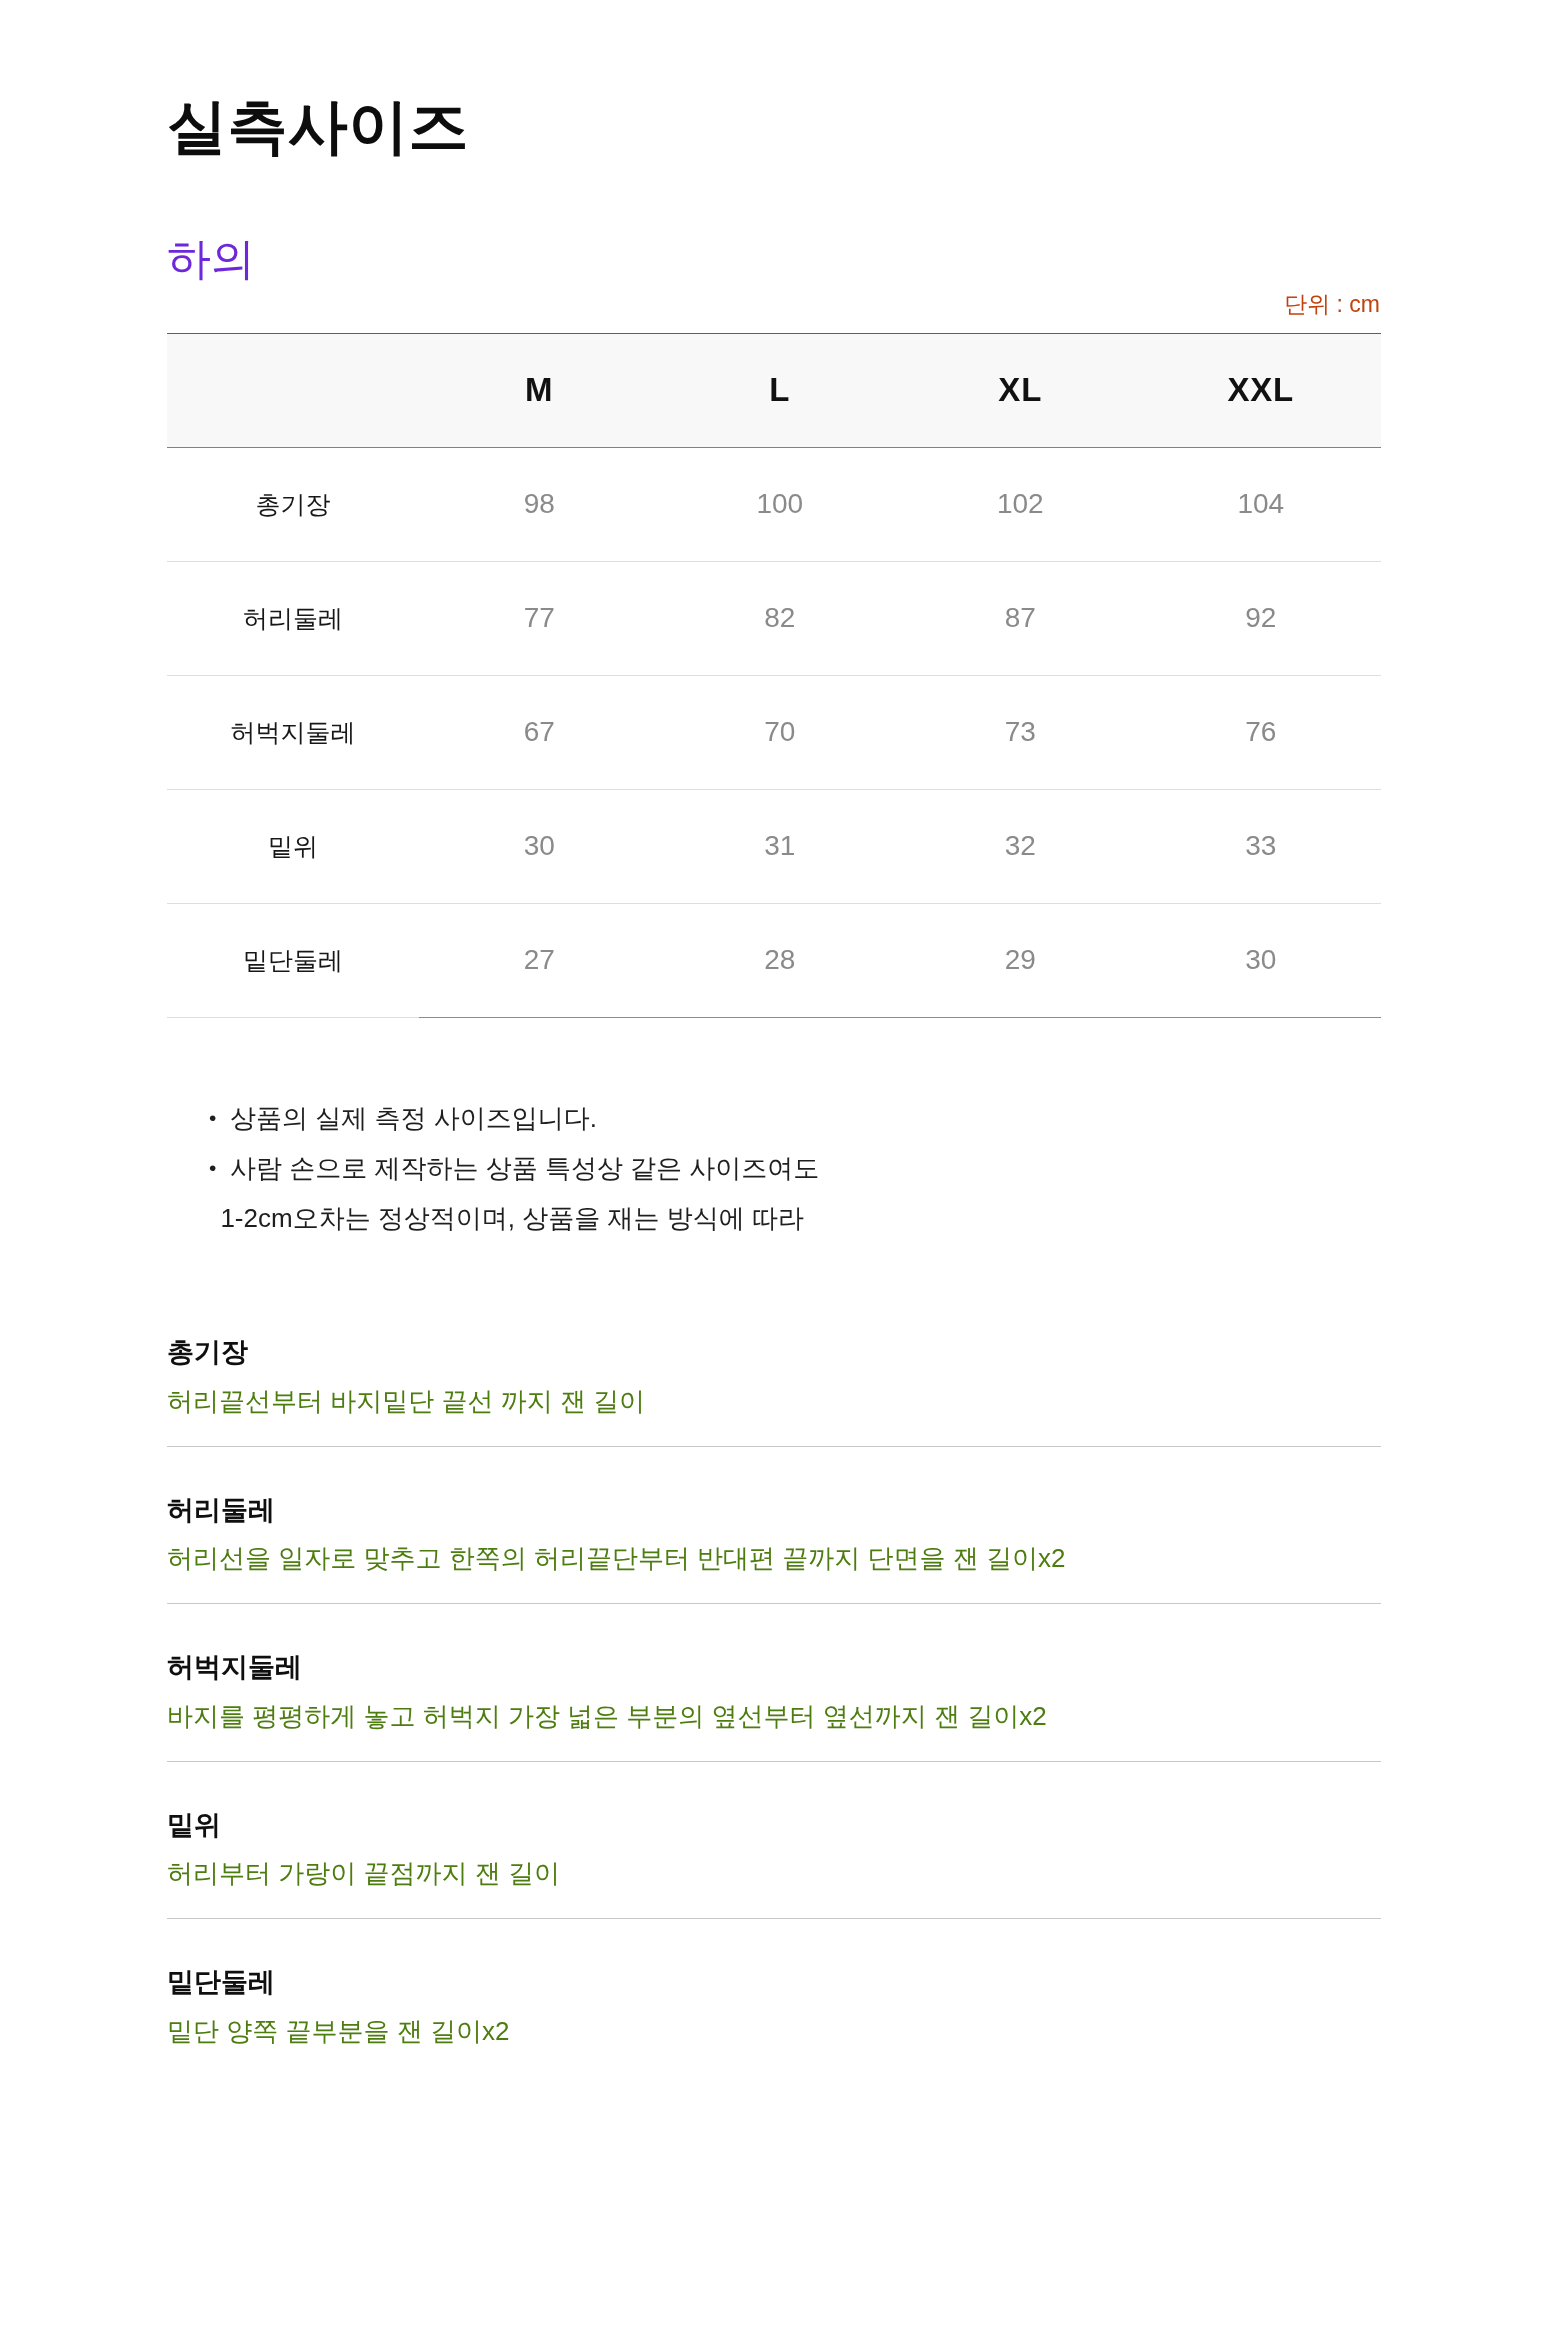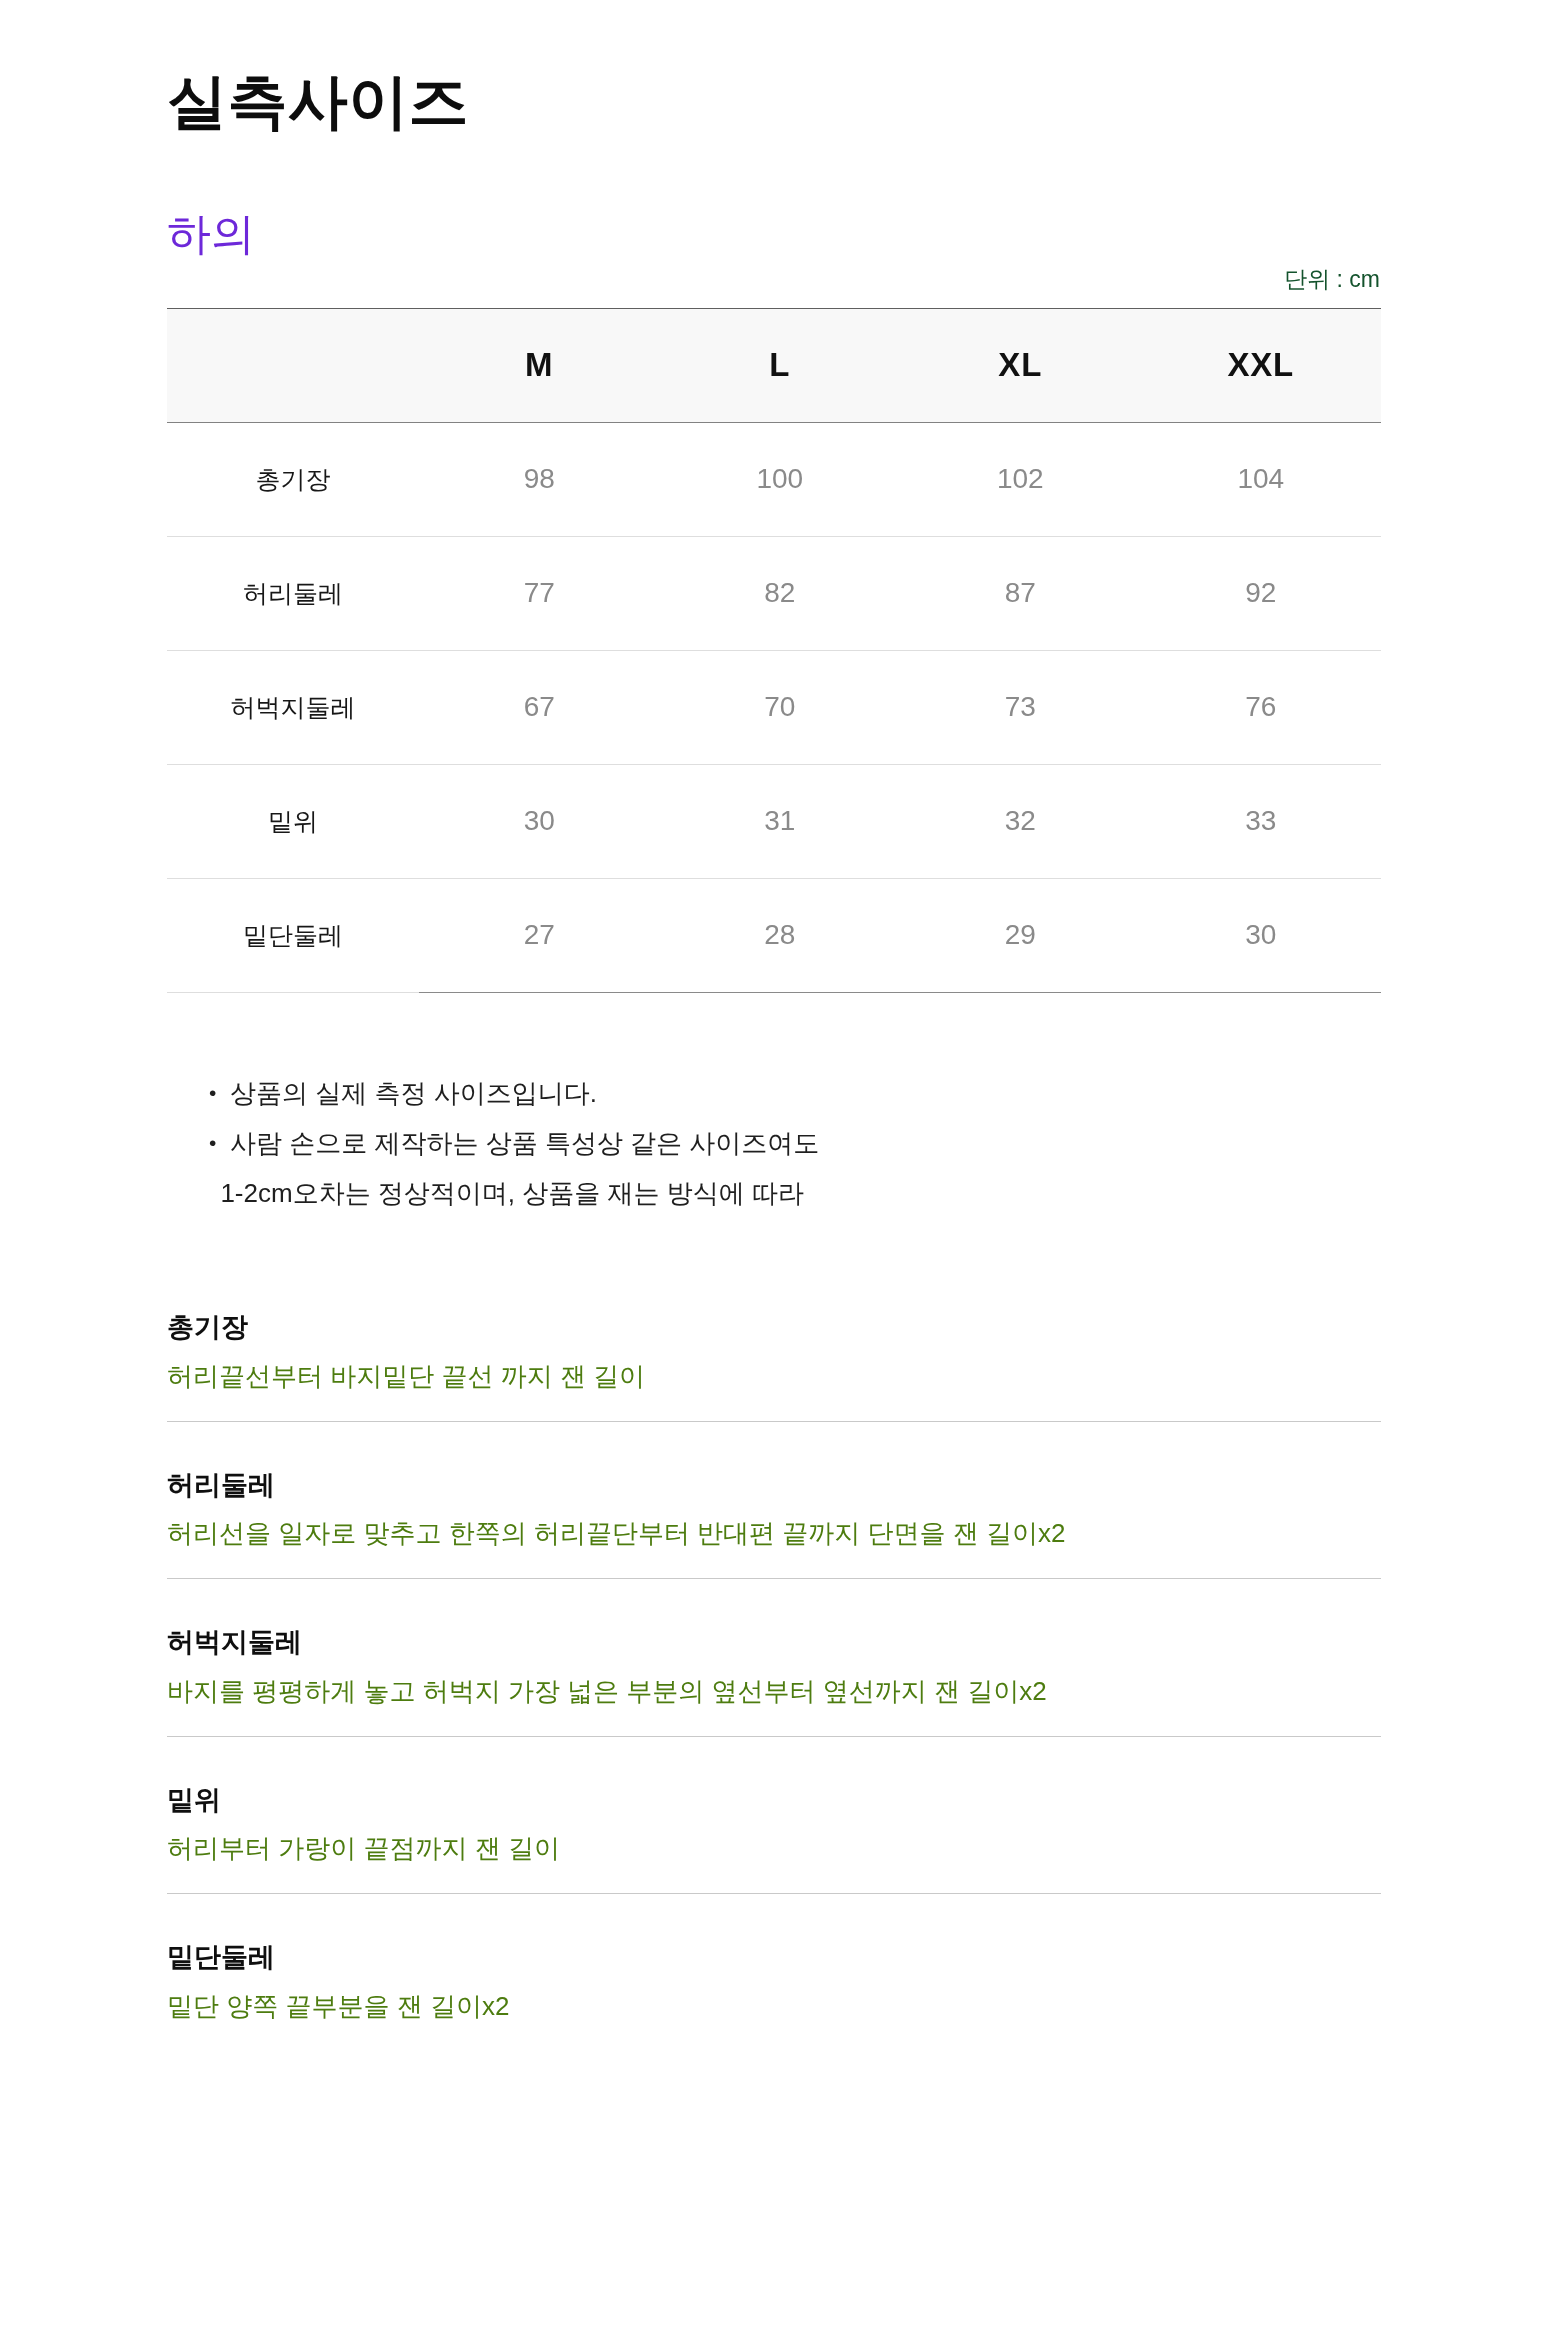--- a/index.html
+++ b/index.html
@@ -18,40 +18,40 @@
   .page {
     box-sizing: border-box;
     width: 1561px;
     height: 2342px;
     padding: 0 181px 0 167px;
   }
 
   
   .page-title {
     margin: 0;
-    padding-top: 67px;
+    padding-top: 92px;
     font-size: 60px;
     line-height: 70px;
     font-weight: 700;
     color: #0d0d0d;
     letter-spacing: 0.4px;
   }
   .section-subtitle {
     margin: 76px 0 0 0;
     font-size: 44px;
     line-height: 41px;
     font-weight: 400;
     color: #6d28d9;
   }
   .unit-row {
     margin-top: 11.4px;
     text-align: right;
     font-size: 23px;
     line-height: 28px;
-    color: #14532d;
+    color: #c2410c;
   }
 
   
   .size-table {
     margin-top: 14.6px;
     width: 1214px;
     border-top: 1.6px solid #5f5f5f;
   }
   .t-row {
     display: grid;

